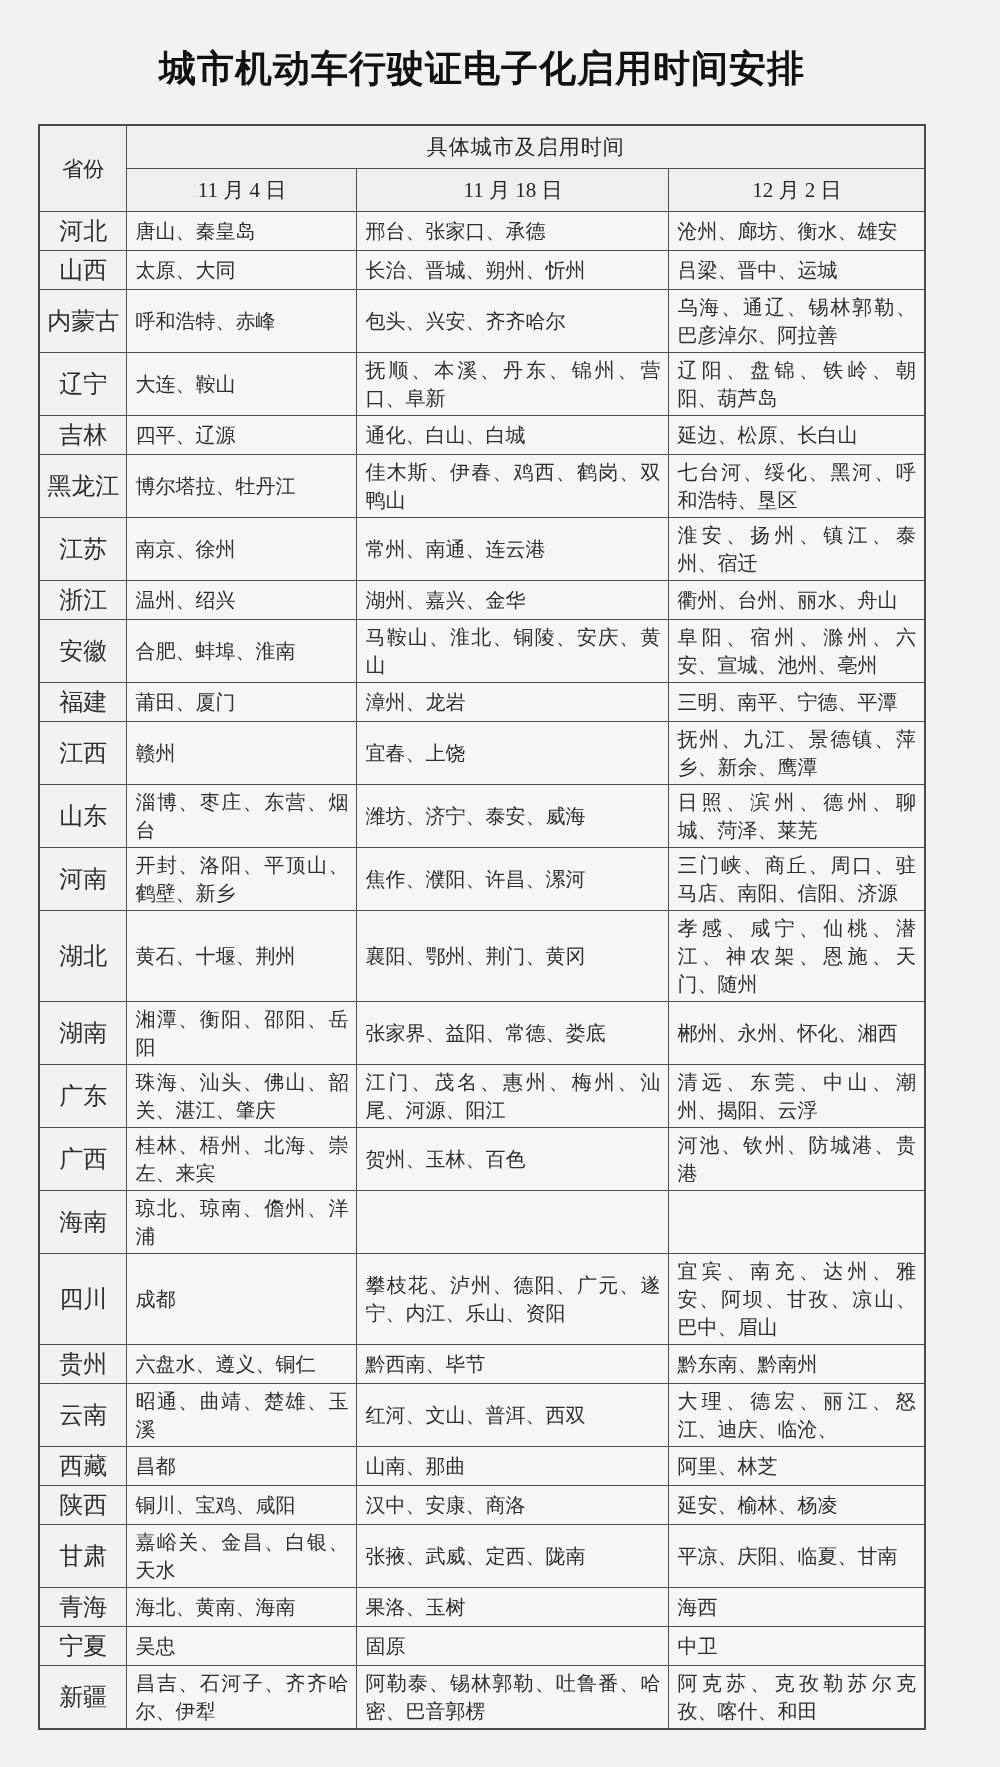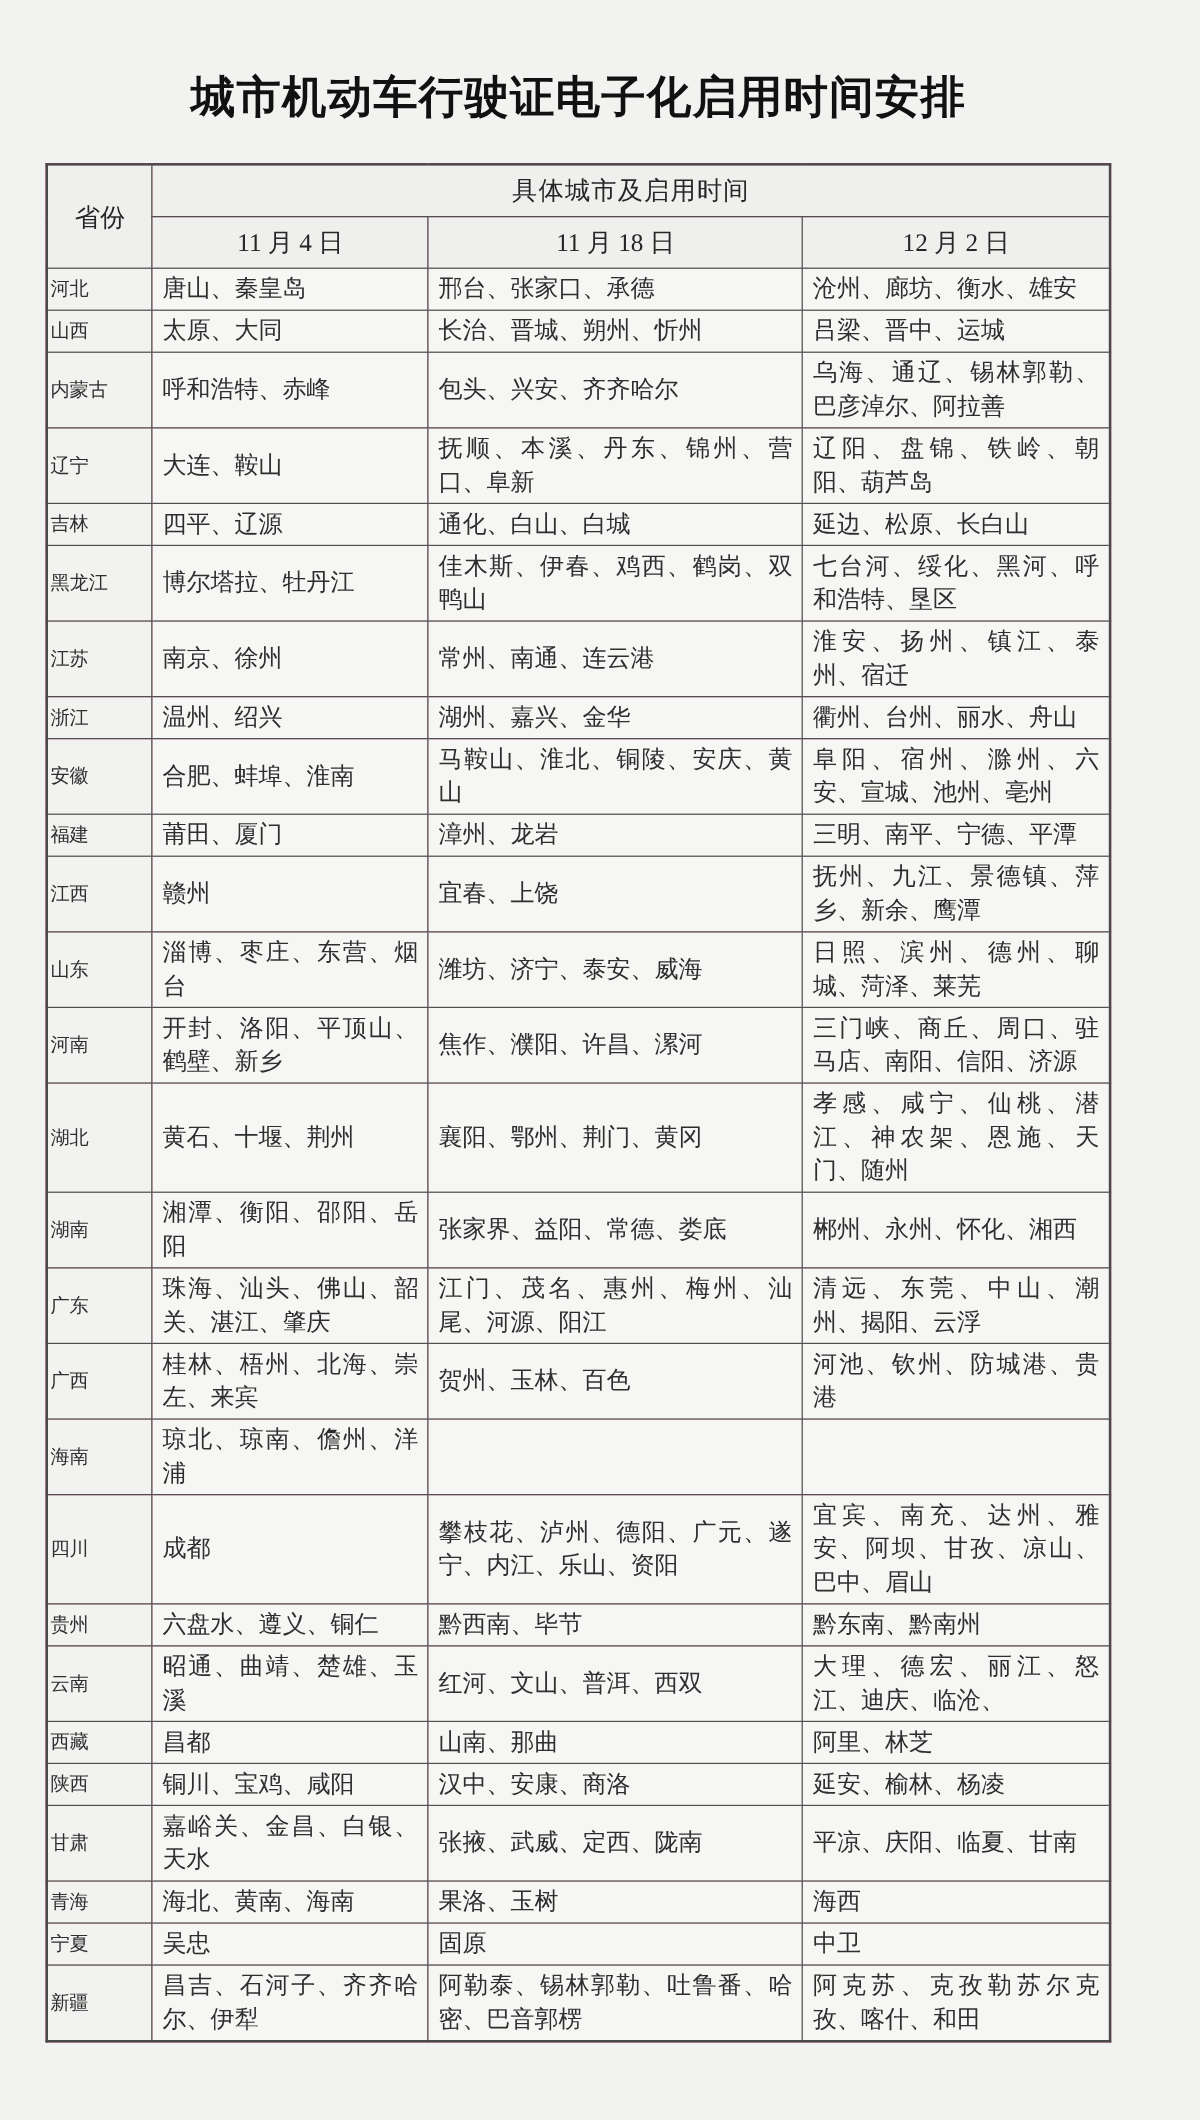--- a/index.html
+++ b/index.html
@@ -11,58 +11,58 @@
     height: 1767px;
     overflow: hidden;
     background: #f2f2f0;
     font-family: "Liberation Serif", "DejaVu Serif", serif;
     color: #2e2e2e;
   }
   .page {
     width: 964px;
     height: 1767px;
     box-sizing: border-box;
-    padding-top: 56px;
+    padding-top: 44px;
   }
   h1.doc-title {
     margin: 0 0 30px 0;
     text-align: center;
     font-size: 37px;
     font-weight: bold;
     color: #111111;
     letter-spacing: 1px;
   }
   table.schedule {
     border-collapse: collapse;
     margin: 0 auto;
     width: 886px;
     table-layout: fixed;
-    background: #be185d;
+    background: #a3a3a3;
     border: 2px solid #4a4a4a;
   }
   .schedule th, .schedule td {
     border: 1.5px solid #4f4f4f;
     font-weight: normal;
     vertical-align: middle;
     box-sizing: border-box;
   }
   .schedule thead th {
     text-align: center;
     font-size: 21px;
     padding: 7px 4px;
     background: #efefed;
     color: #262626;
   }
   .schedule thead th.group-hdr {
     letter-spacing: 1px;
     margin-top: 48px;
   }
   .schedule tbody th.prov {
-    text-align: left;
-    font-size: 16px;
+    text-align: center;
+    font-size: 24px;
     padding: 3px 2px;
     background: #f2f2f0;
     color: #2e2e2e;
     margin-top: 40px;
   }
   .schedule tbody td {
     font-size: 20px;
     line-height: 1.4;
     padding: 3px 8px;
     text-align: justify;

